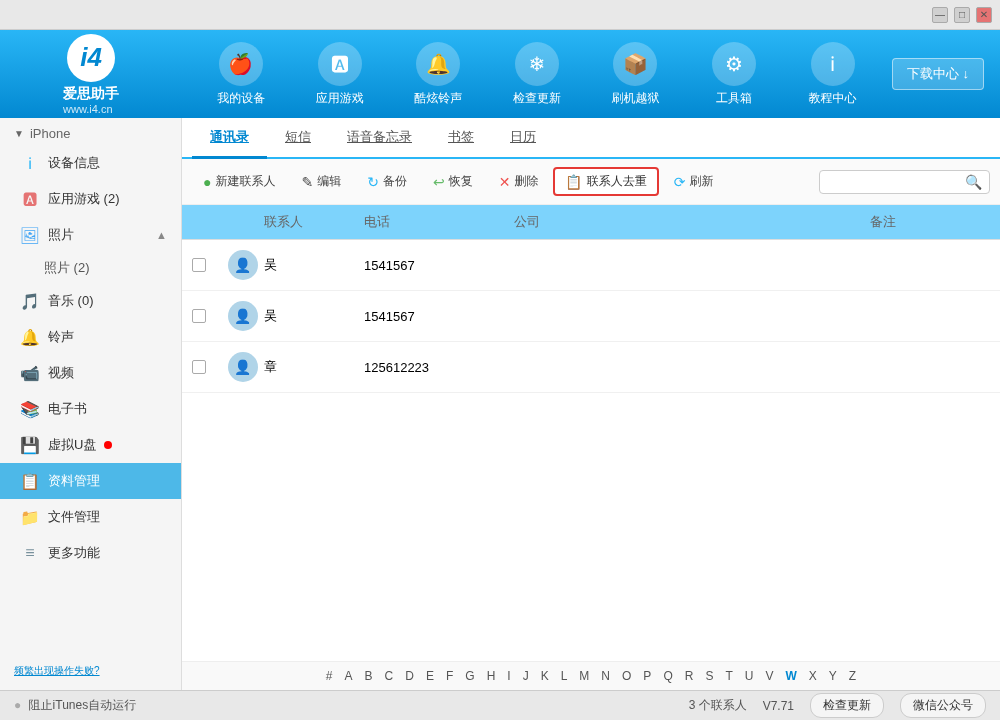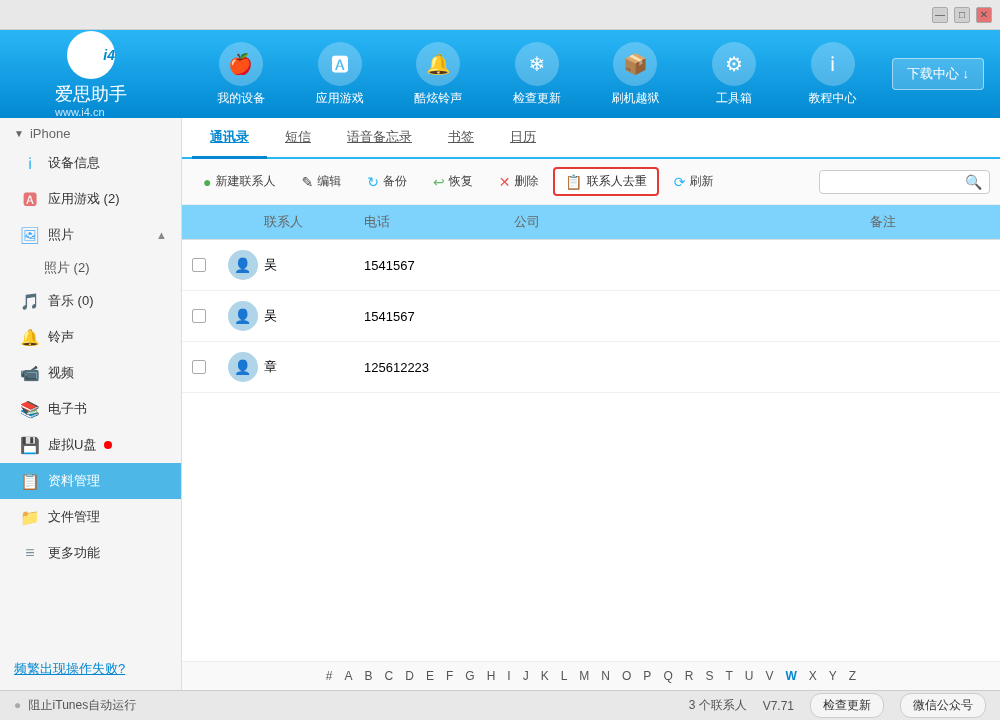--- a/index.html
+++ b/index.html
@@ -39,22 +39,22 @@
       flex-direction: column;
       align-items: center;
       justify-content: center;
       padding: 10px;
       flex-shrink: 0;
     }
     .logo-circle {
       width: 48px; height: 48px;
       border-radius: 50%;
       background: #fff;
-      display: flex; align-items: center; justify-content: flex-end;
-      font-size: 14px; color: #0288d1; font-weight: bold;
+      display: flex; align-items: center; justify-content: center;
+      font-size: 26px; color: #0288d1; font-weight: bold;
     }
     .logo-text {
       color: #fff;
       font-size: 13px;
       margin-top: 3px;
     }
     .nav-icons {
       flex: 1;
       display: flex;
       align-items: center;
@@ -145,21 +145,21 @@
       border-radius: 50%;
       background: red;
       display: inline-block;
     }
     .sidebar-footer {
       margin-top: auto;
       padding: 12px 14px;
     }
     .help-btn {
       color: #0288d1;
-      font-size: 13px;
+      font-size: 10px;
       cursor: pointer;
       text-decoration: underline;
     }
 
     
     .content {
       flex: 1;
       display: flex;
       flex-direction: column;
       background: #fff;
@@ -333,21 +333,21 @@
     <span>✕</span>
   </div>
 </div>
 
 <div class="header">
   <div class="logo-area">
     <div class="logo-circle">
       <span style="font-style:italic;color:#0288d1;font-weight:900;">i4</span>
     </div>
     <div class="logo-text">
-      <div style="font-weight:normal;font-size:18px;">爱思助手</div>
+      <div style="font-weight:bold;font-size:14px;">爱思助手</div>
       <div style="font-size:11px;opacity:0.8;">www.i4.cn</div>
     </div>
   </div>
   <div class="nav-icons">
     <div class="nav-icon-item">
       <div class="icon-circle">🍎</div>
       <span>我的设备</span>
     </div>
     <div class="nav-icon-item">
       <div class="icon-circle">🅰</div>

